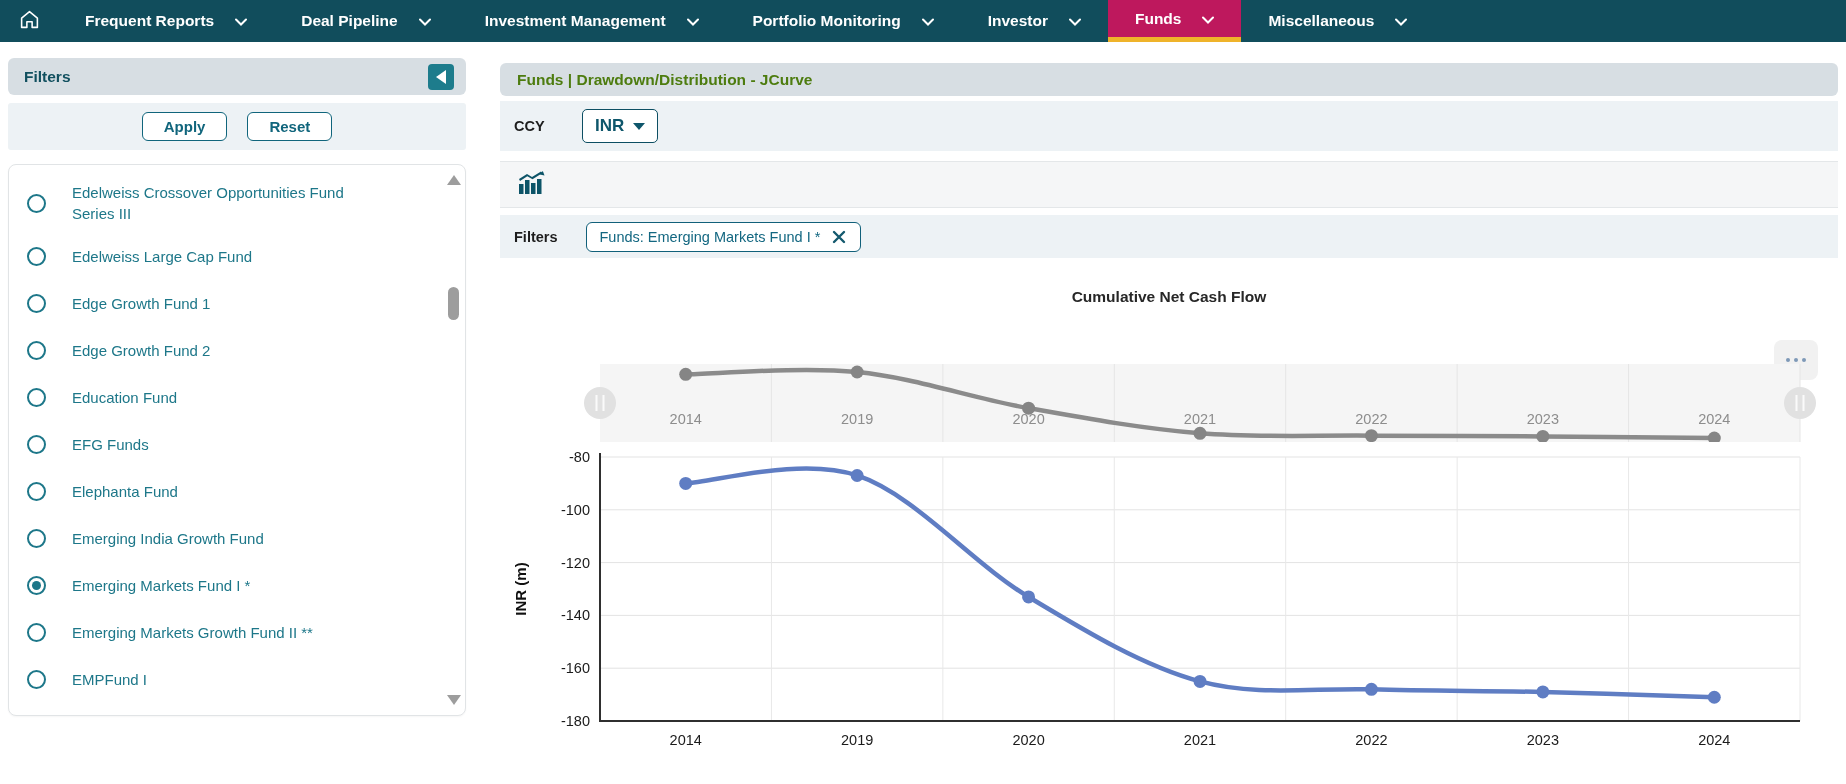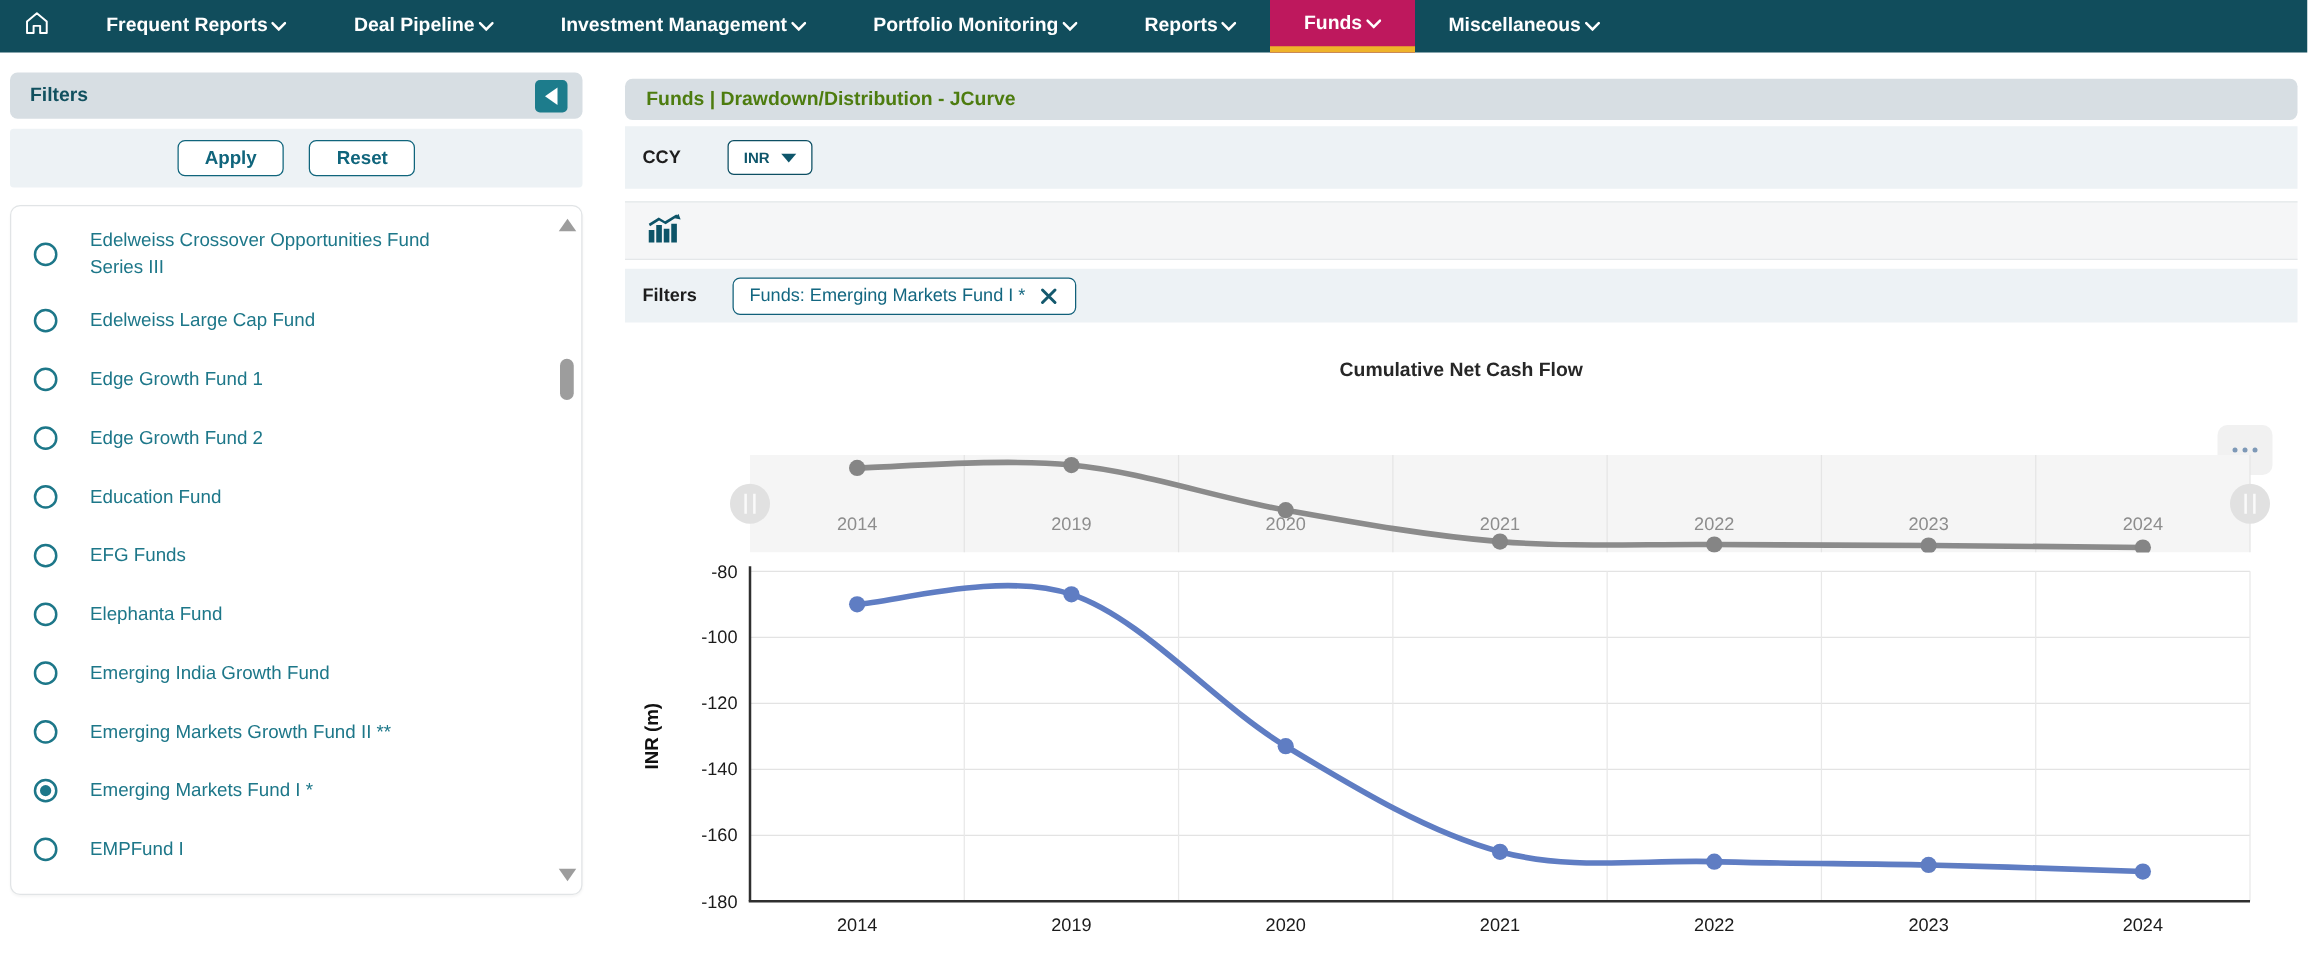--- a/index.html
+++ b/index.html
@@ -2,21 +2,21 @@
 <html><head>
 <meta charset="utf-8">
 <style>
   * { margin:0; padding:0; box-sizing:border-box; }
   html,body { width:1846px; height:784px; overflow:hidden; background:#ffffff;
               font-family:"Liberation Sans", sans-serif; }
 
   
   .topnav { height:42px; background:#114d5c; display:flex; align-items:stretch; }
   .home-btn { width:58px; display:flex; align-items:center; justify-content:center; cursor:pointer; }
-  .nav-item { display:flex; align-items:center; gap:3px; padding:0 27px; color:#ffffff;
+  .nav-item { display:flex; align-items:center; gap:21px; padding:0 27px; color:#ffffff;
               font-size:15.5px; font-weight:600; cursor:pointer; position:relative; }
   .nav-item.active { background:#be185d; border-bottom:5px solid #efb32a; }
   .nav-item svg { margin-top:2px; }
 
   
   .layout { display:flex; padding-top:16px; }
 
   
   .sidebar { width:458px; margin-left:8px; flex:none; }
   .sb-header { height:37px; background:#d7dee3; border-radius:6px; display:flex;
@@ -54,21 +54,21 @@
 
   
   .main { flex:1; margin-left:34px; margin-right:8px; margin-top:5px; position:relative; }
   .page-title-bar { height:33px; background:#d7dee3; border-radius:6px; display:flex;
                     align-items:center; padding:0 17px; }
   .page-title { color:#4d7c0f; font-size:15.5px; font-weight:bold; }
   .ccy-row { margin-top:5px; height:50px; background:#edf2f5; display:flex; align-items:center;
              padding:0 14px; }
   .ccy-label { color:#1d1d1d; font-size:14.5px; font-weight:bold; width:68px; }
   .ccy-dd { display:flex; align-items:center; gap:9px; background:#ffffff; border:1.5px solid #0d4f63;
-            border-radius:5px; padding:6px 12px; color:#0e566b; font-size:12px; font-weight:bold;
+            border-radius:5px; padding:6px 12px; color:#0e566b; font-size:17px; font-weight:bold;
             cursor:pointer; font-family:"Liberation Sans", sans-serif; }
   .caret-down { width:0; height:0; border-left:6px solid transparent; border-right:6px solid transparent;
                 border-top:7px solid #0e566b; }
   .toolbar-row { margin-top:10px; height:47px; background:#f5f6f7; border-top:1px solid #e4e7e9;
                  border-bottom:1px solid #e4e7e9; display:flex; align-items:center; padding:0 18px; }
   .chart-type-btn { background:none; border:none; cursor:pointer; display:flex; align-items:center; }
   .filters-row { margin-top:7px; height:43px; background:#edf2f5; display:flex; align-items:center;
                  padding:0 14px; gap:28px; }
   .filters-label { color:#1d1d1d; font-size:14.5px; font-weight:bold; }
   .chip { display:flex; align-items:center; gap:11px; background:#ffffff; border:1.6px solid #11607a;
@@ -115,21 +115,21 @@
           <path d="M1 1.5 L6 6.5 L11 1.5"></path>
         </svg></span>
   </div>
   <div class="nav-item">
     <span>Portfolio Monitoring</span>
     <span><svg width="12" height="8" viewBox="0 0 12 8" fill="none" stroke="#ffffff" stroke-width="2" stroke-linecap="round">
           <path d="M1 1.5 L6 6.5 L11 1.5"></path>
         </svg></span>
   </div>
   <div class="nav-item">
-    <span>Reports</span>
+    <span>Investor</span>
     <span><svg width="12" height="8" viewBox="0 0 12 8" fill="none" stroke="#ffffff" stroke-width="2" stroke-linecap="round">
           <path d="M1 1.5 L6 6.5 L11 1.5"></path>
         </svg></span>
   </div>
   <div class="nav-item active">
     <span>Funds</span>
     <span><svg width="12" height="8" viewBox="0 0 12 8" fill="none" stroke="#ffffff" stroke-width="2" stroke-linecap="round">
           <path d="M1 1.5 L6 6.5 L11 1.5"></path>
         </svg></span>
   </div>
@@ -180,27 +180,27 @@
         <span class="fund-label">EFG Funds</span>
       </div>
       <div class="fund-item">
         <span class="radio"></span>
         <span class="fund-label">Elephanta Fund</span>
       </div>
       <div class="fund-item">
         <span class="radio"></span>
         <span class="fund-label">Emerging India Growth Fund</span>
       </div>
+      <div class="fund-item selected">
+        <span class="radio"></span>
+        <span class="fund-label">Emerging Markets Fund I *</span>
+      </div>
       <div class="fund-item">
         <span class="radio"></span>
         <span class="fund-label">Emerging Markets Growth Fund II **</span>
-      </div>
-      <div class="fund-item selected">
-        <span class="radio"></span>
-        <span class="fund-label">Emerging Markets Fund I *</span>
       </div>
       <div class="fund-item">
         <span class="radio"></span>
         <span class="fund-label">EMPFund I</span>
       </div>
       <div class="sb-scroll">
         <span class="scroll-up"></span>
         <span class="scroll-thumb"></span>
         <span class="scroll-down"></span>
       </div>

